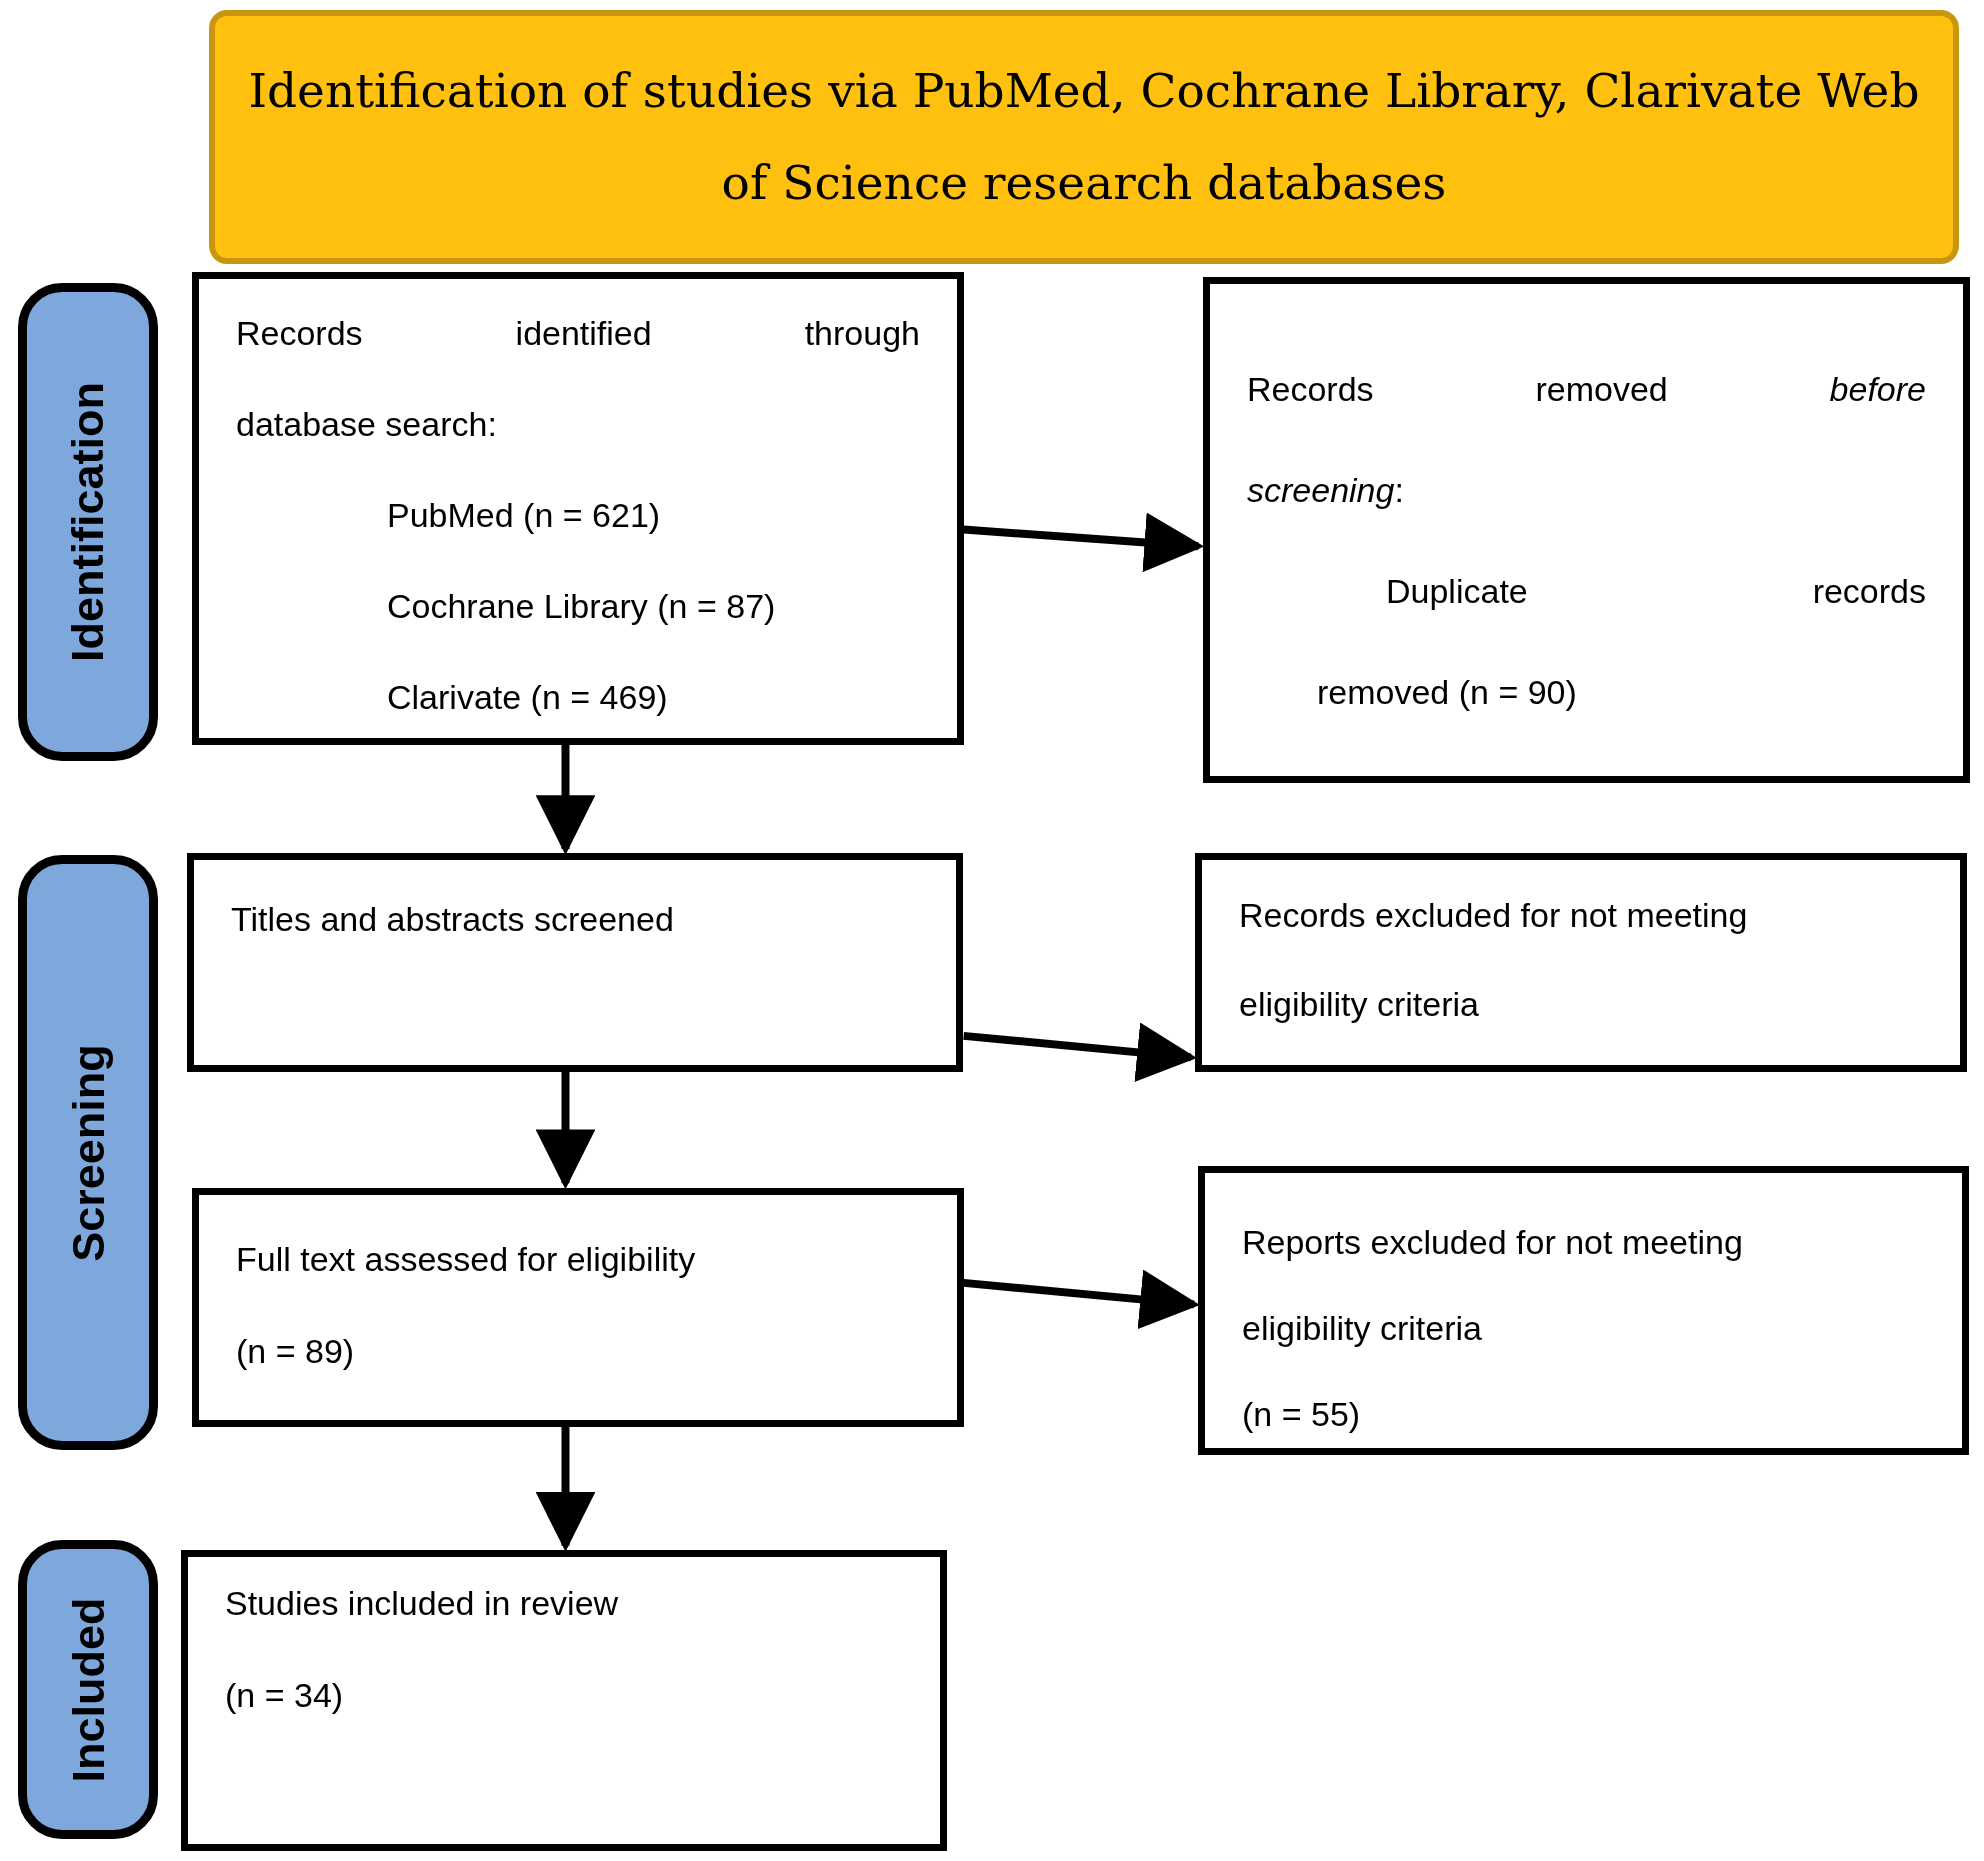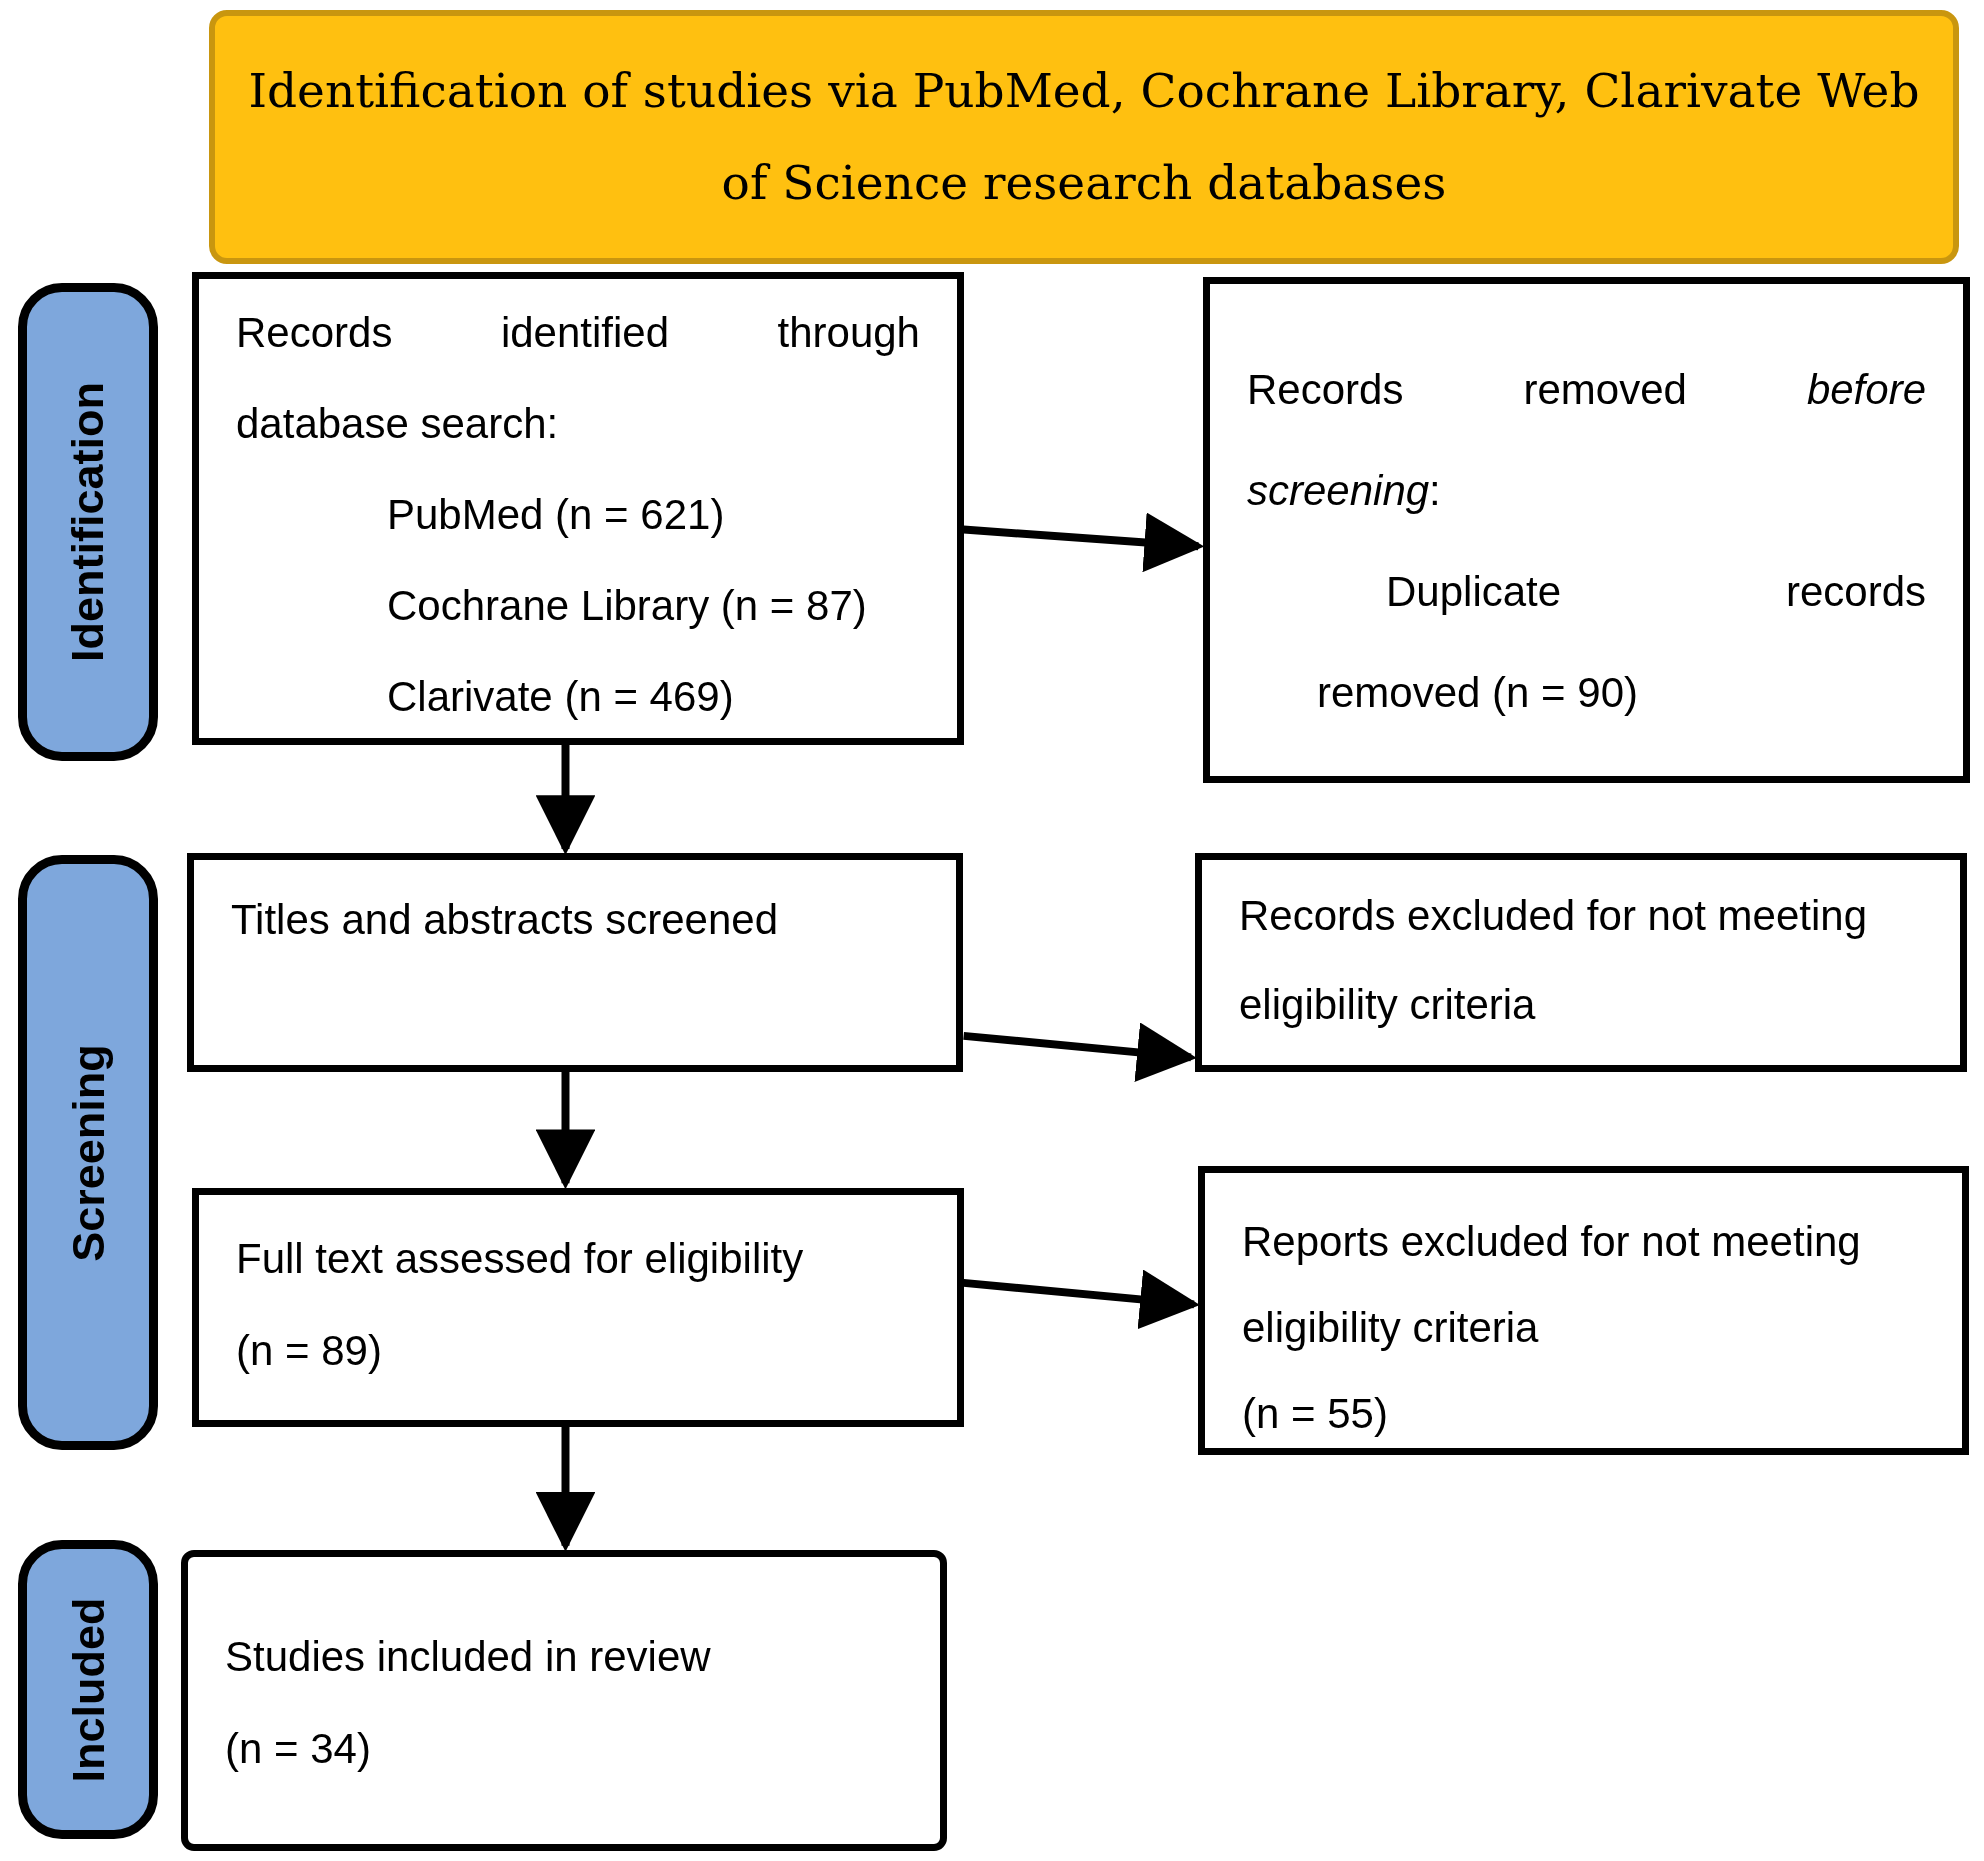--- a/index.html
+++ b/index.html
@@ -53,21 +53,21 @@
   }
   .stage-identification{top:283px;height:478px;}
   .stage-screening{top:855px;height:595px;}
   .stage-included{top:1540px;height:299px;}
   
   .box{
     position:absolute;
     box-sizing:border-box;
     background:#ffffff;
     border:7.4px solid var(--box-border);
-    font-size:42px;
+    font-size:34px;
     padding:0 37px;
   }
   .line{
     display:flex;align-items:center;
     white-space:nowrap;
   }
   .line.justify{justify-content:space-between;}
   .italic{font-style:italic;}
   #box-records-identified{left:192px;top:272px;width:772px;height:473px;padding-top:8.6px;}
   #box-records-identified .line{height:91px;}
@@ -77,21 +77,21 @@
   #box-records-removed .indent-a{padding-left:139px;}
   #box-records-removed .indent-b{padding-left:70px;}
   #box-titles-screened{left:187px;top:853px;width:776px;height:219px;padding-top:13.5px;}
   #box-titles-screened .line{height:92px;}
   #box-records-excluded{left:1195px;top:853px;width:772px;height:219px;padding-top:11px;}
   #box-records-excluded .line{height:89px;}
   #box-full-text{left:192px;top:1188px;width:772px;height:239px;padding-top:18px;}
   #box-full-text .line{height:92px;}
   #box-reports-excluded{left:1198px;top:1166px;width:771px;height:289px;padding-top:26px;}
   #box-reports-excluded .line{height:86px;}
-  #box-studies-included{left:181px;top:1550px;width:766px;height:301px;padding-top:54px;border-radius:13px;}
+  #box-studies-included{left:181px;top:1550px;width:766px;height:301px;}
   #box-studies-included .line{height:92px;}
 </style>
 </head>
 <body>
 
 <div class="canvas">
 
   <svg class="arrows" viewBox="0 0 3230 3029" xmlns="http://www.w3.org/2000/svg">
     <defs>
       <marker id="ah" viewBox="0 0 10 10" refX="9" refY="5" markerWidth="7.5" markerHeight="7.5" orient="auto-start-reverse">

